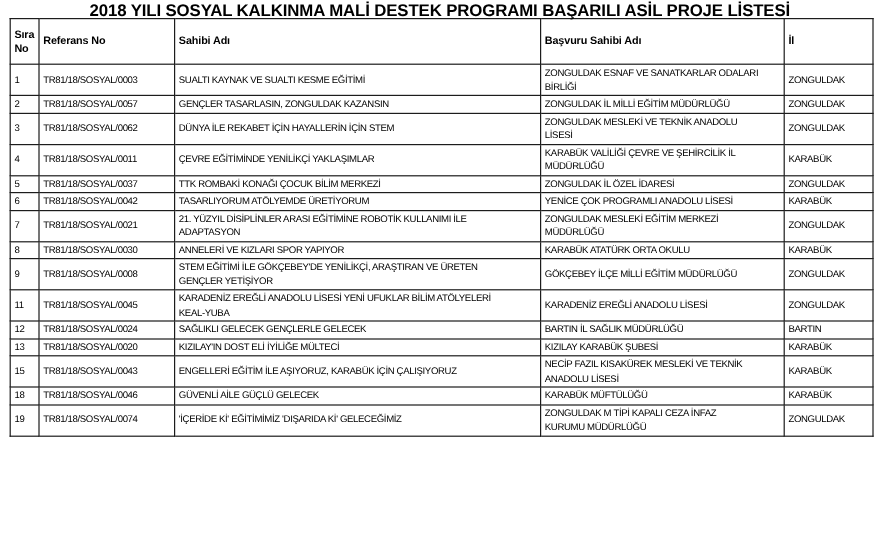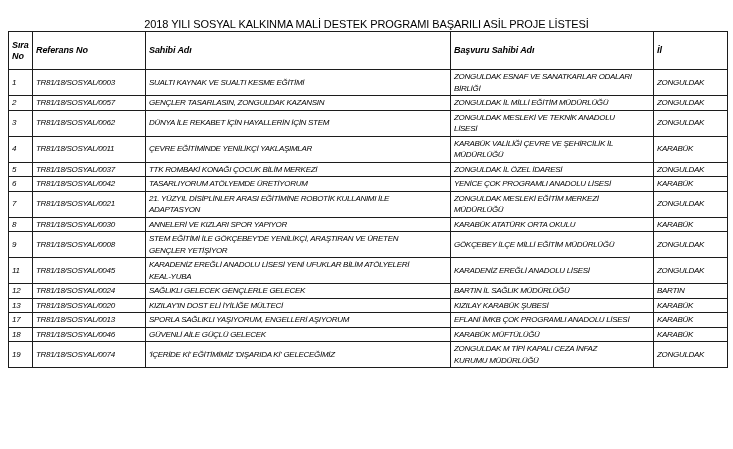--- a/index.html
+++ b/index.html
@@ -12,34 +12,33 @@
     font-family: "Liberation Sans", sans-serif;
     color: #000;
   }
   .page {
     width: 733px;
     height: 449px;
     position: relative;
   }
   .doc-title {
     text-align: center;
-    font-weight: normal;
-    font-size: 11px;
+    font-weight: bold;
+    font-size: 14px;
     line-height: 14px;
-    padding-top: 17px;
+    padding-top: 1px;
     letter-spacing: -0.1px;
     white-space: nowrap;
   }
   table.project-table {
     border-collapse: collapse;
     table-layout: fixed;
     margin-left: 8px;
     width: 719px;
     background: #fff;
-    font-style: italic;
   }
   col.c-sira     { width: 24px; }
   col.c-referans { width: 113px; }
   col.c-proje    { width: 305px; }
   col.c-basvuru  { width: 203px; }
   col.c-il       { width: 74px; }
   th, td {
     border: 1px solid #1c1c1c;
     text-align: left;
     vertical-align: middle;
@@ -183,29 +182,30 @@
 
   <tr>
     <td>13</td>
     <td>TR81/18/SOSYAL/0020</td>
     <td>KIZILAY'IN DOST ELİ İYİLİĞE MÜLTECİ</td>
     <td>KIZILAY KARABÜK ŞUBESİ</td>
     <td>KARABÜK</td>
   </tr>
 
 
-
-
-  <tr>
-    <td>17</td>
-    <td>TR81/18/SOSYAL/0013</td>
-    <td>SPORLA SAĞLIKLI YAŞIYORUM, ENGELLERİ AŞIYORUM</td>
-    <td>EFLANİ İMKB ÇOK PROGRAMLI ANADOLU LİSESİ</td>
-    <td>KARABÜK</td>
-  </tr>
+  <tr>
+    <td>15</td>
+    <td>TR81/18/SOSYAL/0043</td>
+    <td>ENGELLERİ EĞİTİM İLE AŞIYORUZ, KARABÜK İÇİN ÇALIŞIYORUZ</td>
+    <td>NECİP FAZIL KISAKÜREK MESLEKİ VE TEKNİK
+ANADOLU LİSESİ</td>
+    <td>KARABÜK</td>
+  </tr>
+
+
 
   <tr>
     <td>18</td>
     <td>TR81/18/SOSYAL/0046</td>
     <td>GÜVENLİ AİLE GÜÇLÜ GELECEK</td>
     <td>KARABÜK MÜFTÜLÜĞÜ</td>
     <td>KARABÜK</td>
   </tr>
 
   <tr>

